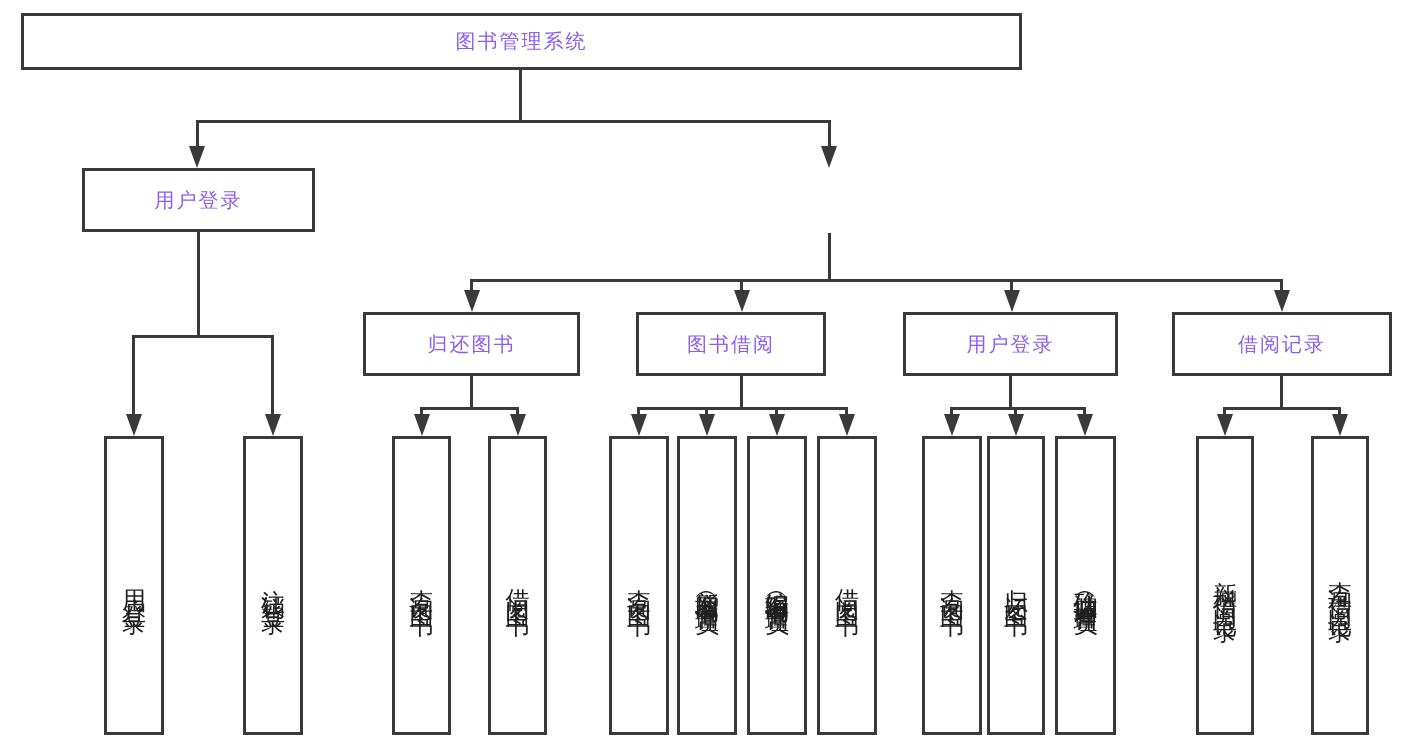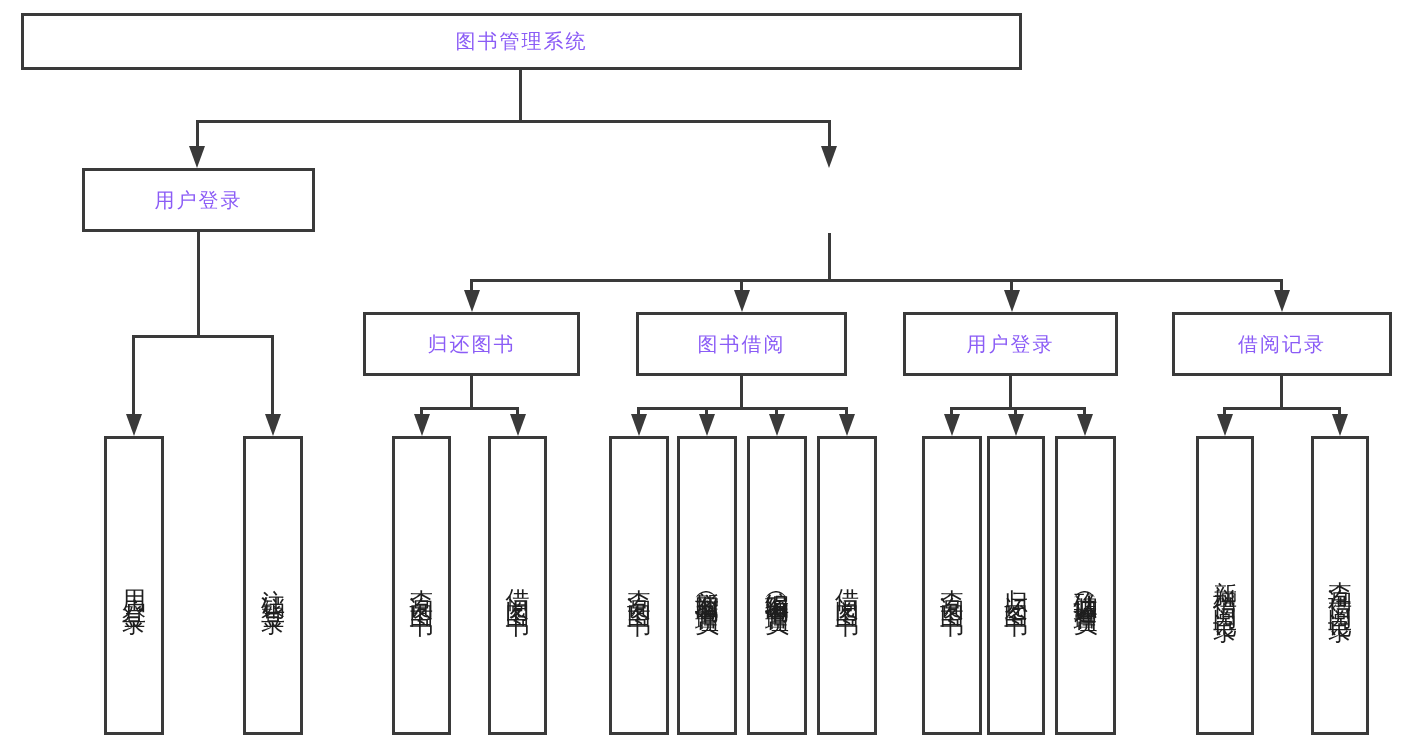--- a/index.html
+++ b/index.html
@@ -89,21 +89,21 @@
   <div class="vline" style="left:740px; top:279px; height:16px;"></div>
   <div class="arrow" style="left:734px; top:290px;"></div>
   <div class="vline" style="left:1010px; top:279px; height:16px;"></div>
   <div class="arrow" style="left:1004px; top:290px;"></div>
   <div class="vline" style="left:1280px; top:279px; height:16px;"></div>
   <div class="arrow" style="left:1274px; top:290px;"></div>
 
   <div class="box" style="left:363px; top:312px; width:217px; height:64px;">
     <span class="hlabel">归还图书</span>
   </div>
-  <div class="box" style="left:636px; top:312px; width:211px; height:64px;text-align:center;">
+  <div class="box" style="left:636px; top:312px; width:190px; height:64px;text-align:center;">
     <span class="hlabel">图书借阅</span>
   </div>
   <div class="box" style="left:903px; top:312px; width:215px; height:64px;">
     <span class="hlabel">用户登录</span>
   </div>
   <div class="box" style="left:1172px; top:312px; width:220px; height:64px;">
     <span class="hlabel">借阅记录</span>
   </div>
 
   <div class="vline" style="left:470px; top:376px; height:31px;"></div>

